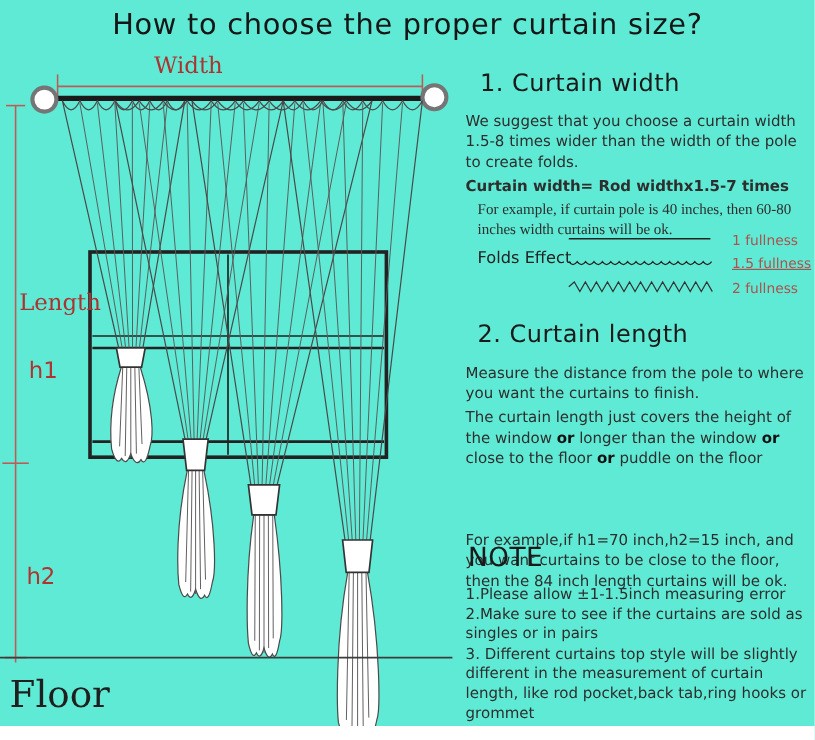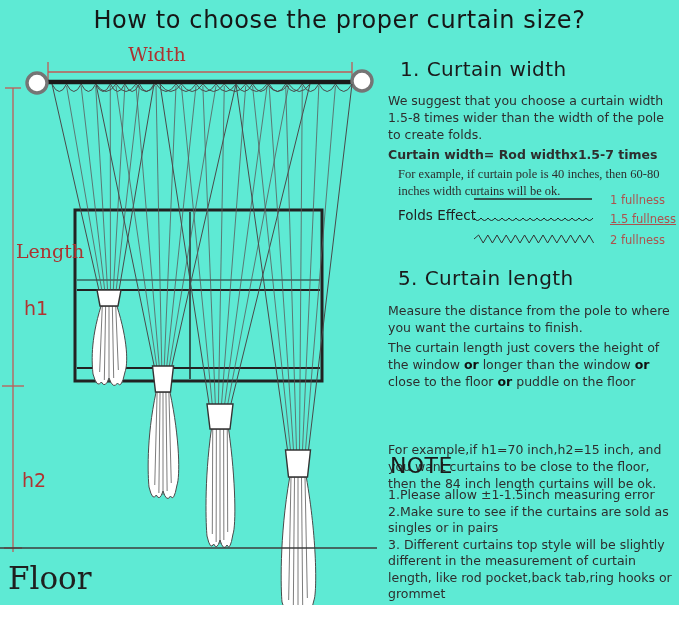--- a/index.html
+++ b/index.html
@@ -169,21 +169,21 @@
     <svg class="folds-lines" id="folds-svg" width="130" height="58" viewBox="0 0 130 58">
         <line x1="2" y1="7" x2="120" y2="7" stroke="#222" stroke-width="1.3"></line>
         <path d="M 2 26 q 3.5 5 7 0 q 3.5 5 7 0 q 3.5 5 7 0 q 3.5 5 7 0 q 3.5 5 7 0 q 3.5 5 7 0 q 3.5 5 7 0 q 3.5 5 7 0 q 3.5 5 7 0 q 3.5 5 7 0 q 3.5 5 7 0 q 3.5 5 7 0 q 3.5 5 7 0 q 3.5 5 7 0 q 3.5 5 7 0 q 3.5 5 7 0 q 3.5 5 7 0" fill="none" stroke="#222" stroke-width="1"></path>
         <path d="M 2 47 L 6.6 43 L 11.2 51 L 15.799999999999999 43 L 20.4 51 L 25 43 L 29.6 51 L 34.2 43 L 38.800000000000004 51 L 43.400000000000006 43 L 48.00000000000001 51 L 52.60000000000001 43 L 57.20000000000001 51 L 61.80000000000001 43 L 66.4 51 L 71 43 L 75.6 51 L 80.19999999999999 43 L 84.79999999999998 51 L 89.39999999999998 43 L 93.99999999999997 51 L 98.59999999999997 43 L 103.19999999999996 51 L 107.79999999999995 43 L 112.39999999999995 51 L 116.99999999999994 43 L 121.59999999999994 51" fill="none" stroke="#333" stroke-width="1"></path>
       </svg>
 
     <div class="fullness" style="top:193px;">1 fullness</div>
     <div class="fullness" style="top:212px;text-decoration:underline;">1.5 fullness</div>
     <div class="fullness" style="top:233px;">2 fullness</div>
 
-    <div class="h" style="left:12px; top:266px;">5. Curtain length</div>
+    <div class="h" style="left:12px; top:266px;">2. Curtain length</div>
 
     <p style="left:2px; top:339px;"><span>The curtain length just covers the height of the window </span><b>or</b><span> longer than the window </span><b>or</b><span> close to the floor </span><b>or</b><span> puddle on the floor</span></p>
 
     <p style="left:2px; top:302px;">Measure the distance from the pole to where you want the curtains to finish.</p>
 
     <p style="left:2px; top:393px;margin-top:48px;">For example,if h1=70 inch,h2=15 inch, and you want curtains to be close to the floor, then the 84 inch length curtains will be ok.</p>
 
     <div class="h" style="left:4px; top:453px; font-size:22px;">NOTE</div>
 
     <div class="note-items">

